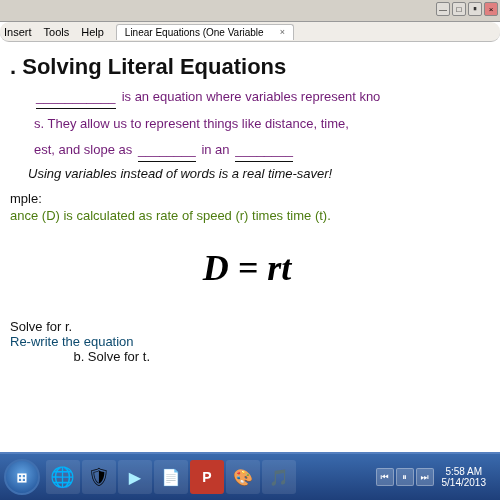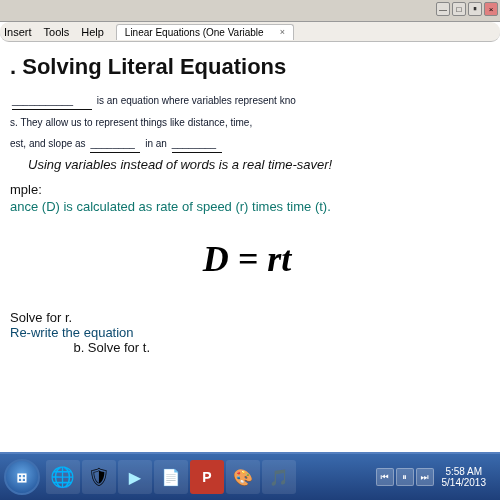--- a/index.html
+++ b/index.html
@@ -66,29 +66,30 @@
     .content-area {
       background: #fff;
       padding: 12px 16px 8px 10px;
       height: calc(500px - 62px - 48px);
       overflow: hidden;
     }
 
     .section-title {
       font-size: 22px;
       font-weight: bold;
-      margin-bottom: 12px;
+      margin-bottom: 6px;
       color: #111;
     }
 
     .body-text {
-      font-size: 10px;
-      color: #0f172a;
+      font-size: 13px;
+      color: #701a75;
       line-height: 1.7;
       margin-bottom: 4px;
+      margin-left: 24px;
     }
 
     .underline-blank {
       display: inline-block;
       border-bottom: 1.5px solid #111;
       min-width: 80px;
       margin: 0 2px;
     }
 
     .underline-blank-sm {
@@ -107,21 +108,21 @@
 
     .example-label {
       font-size: 13px;
       color: #111;
       font-weight: normal;
       margin-bottom: 2px;
     }
 
     .example-desc {
       font-size: 13px;
-      color: #0f766e;
+      color: #4d7c0f;
       margin-bottom: 24px;
     }
 
     .equation-block {
       text-align: center;
       font-size: 36px;
       font-style: italic;
       font-weight: bold;
       margin: 8px 0 30px 0;
       font-family: 'Times New Roman', serif;

